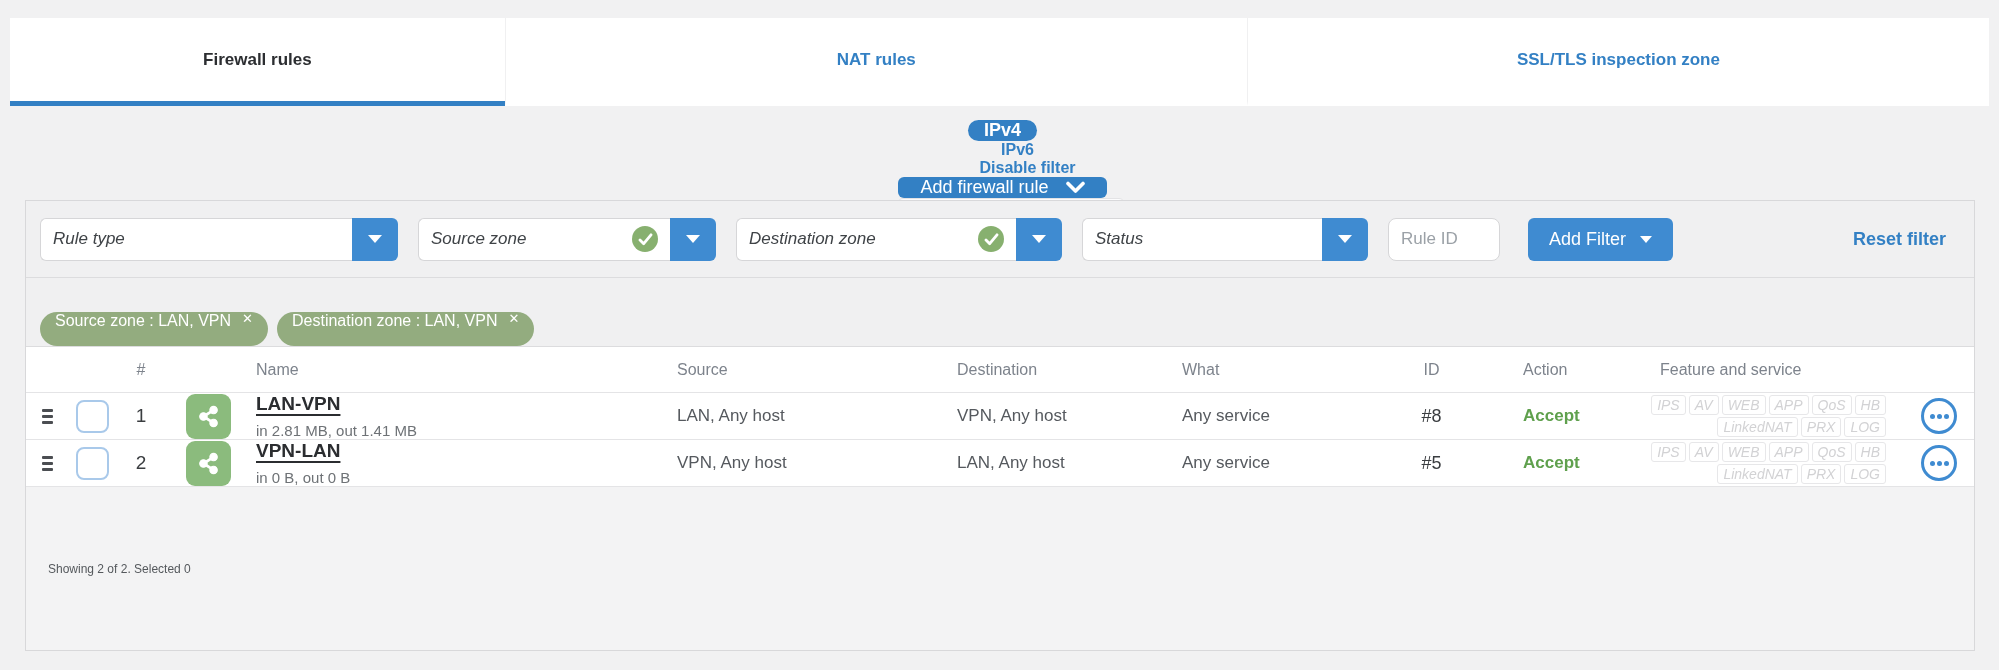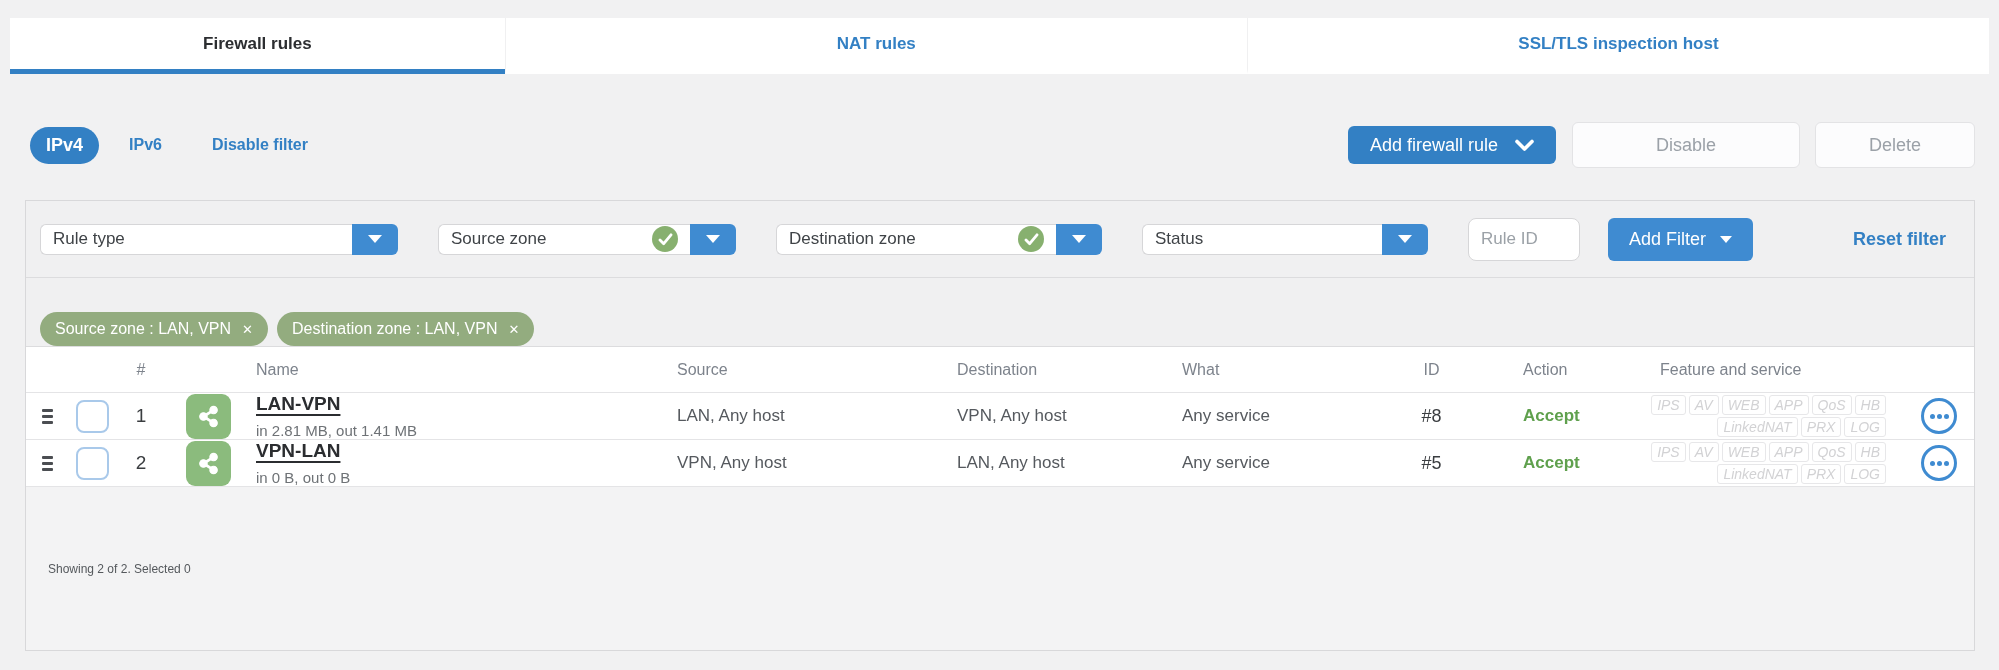--- a/index.html
+++ b/index.html
@@ -6,36 +6,36 @@
   html,body { margin:0; padding:0; }
   body {
     width:1999px; height:670px; position:relative; overflow:hidden;
     background:#f1f1f2;
     font-family:"Liberation Sans","DejaVu Sans",sans-serif;
     -webkit-font-smoothing:antialiased;
   }
 
   
   .tabbar {
-    position:absolute; left:10px; right:10px; top:18px; height:56px;
+    position:absolute; left:10px; right:10px; top:18px; height:88px;
     background:#ffffff; display:flex;
   }
   .tab {
     display:flex; align-items:center; justify-content:center;
     font-size:17px; font-weight:bold; color:var(--accent-blue);
     border-bottom:5px solid transparent; cursor:pointer; flex:1;
   }
   .tab + .tab { border-left:1px solid #f0f0f1; }
   .tab.first { flex:0 0 25%; }
   .tab.active { color:#2c2e31; border-bottom-color:var(--accent-blue); }
 
   
   .toolbar {
     position:absolute; left:30px; right:24px; top:120px; height:50px;
-    display:flex; align-items:center;
+    display:flex; align-items:center;flex-direction:column;
   }
   .pill {
     background:var(--accent-blue); color:#fff; font-weight:bold; font-size:18px;
     height:37px; padding:0 16px; border-radius:20px; display:flex; align-items:center; cursor:pointer;
   }
   .toolbar-link { color:var(--accent-blue); font-weight:bold; font-size:16px; cursor:pointer; }
   .lnk-ipv6 { margin-left:30px; }
   .lnk-disable-filter { margin-left:50px; }
   .toolbar-spacer { flex:1; }
   .btn-primary {
@@ -55,21 +55,21 @@
   .panel {
     position:absolute; left:25px; right:24px; top:200px; bottom:19px;
     background:#fff; border:1px solid #d8d8da; display:flex; flex-direction:column;
   }
 
   
   .filter-controls {
     flex:0 0 77px; background:#f0f0f1; border-bottom:1px solid #dcdcde;
     display:flex; align-items:center; padding:0 14px;
   }
-  .combo { display:flex; height:31px; margin-right:40px; cursor:pointer; }
+  .combo { display:flex; height:43px; margin-right:20px; cursor:pointer;font-style:italic; }
   .combo-display {
     background:#fff; border:1px solid #d6d6d8; border-right:none; border-radius:6px 0 0 6px;
     display:flex; align-items:center; padding:0 12px; font-size:17px; color:#3f4347;
   }
   .combo.c1 .combo-display { width:312px; }
   .combo.c2 .combo-display { width:252px; }
   .combo.c3 .combo-display { width:280px; }
   .combo.c4 .combo-display { width:240px; }
   .combo-label { flex:1; white-space:nowrap; overflow:hidden; }
   .check-circle {
@@ -94,21 +94,21 @@
   }
   .reset-filter { margin-left:auto; margin-right:14px; color:var(--accent-blue); font-weight:bold; font-size:18px; cursor:pointer; }
 
   
   .chips-row {
     flex:0 0 57px; background:#f0f0f1; border-bottom:1px solid #dcdcde;
     display:flex; align-items:center; padding:0 14px; gap:9px;
   }
   .chip {
     background:var(--chip-green); color:#fff; border-radius:17px; height:34px;
-    display:flex; align-items:center; gap:11px; padding:0 15px; font-size:16px; white-space:nowrap;margin-top:34px;
+    display:flex; align-items:flex-start; gap:11px; padding:0 15px; font-size:16px; white-space:nowrap;margin-top:34px;
   }
   .chip-close { font-size:13px; font-weight:bold; cursor:pointer; line-height:1; }
 
   
   .grid {
     display:grid;
     grid-template-columns:42px 48px 50px 65px minmax(0,1fr) 280px 225px 200px 115px 115px 300px 70px;
     align-items:center;
   }
   .thead { flex:0 0 46px; border-bottom:1px solid #e4e4e6; color:#7d838c; font-size:16px; }
@@ -166,21 +166,21 @@
 <div class="tabbar">
   <div class="tab active first">
     <span>Firewall rules</span>
   </div>
 
   <div class="tab">
     <span>NAT rules</span>
   </div>
 
   <div class="tab">
-    <span>SSL/TLS inspection host</span>
+    <span>SSL/TLS inspection zone</span>
   </div>
 </div>
 
 <div class="toolbar">
   <div class="pill">IPv4</div>
   <div class="toolbar-link lnk-ipv6">IPv6</div>
   <div class="toolbar-link lnk-disable-filter">Disable filter</div>
   <div class="toolbar-spacer"></div>
   <button class="btn-primary">
     <span>Add firewall rule</span>

